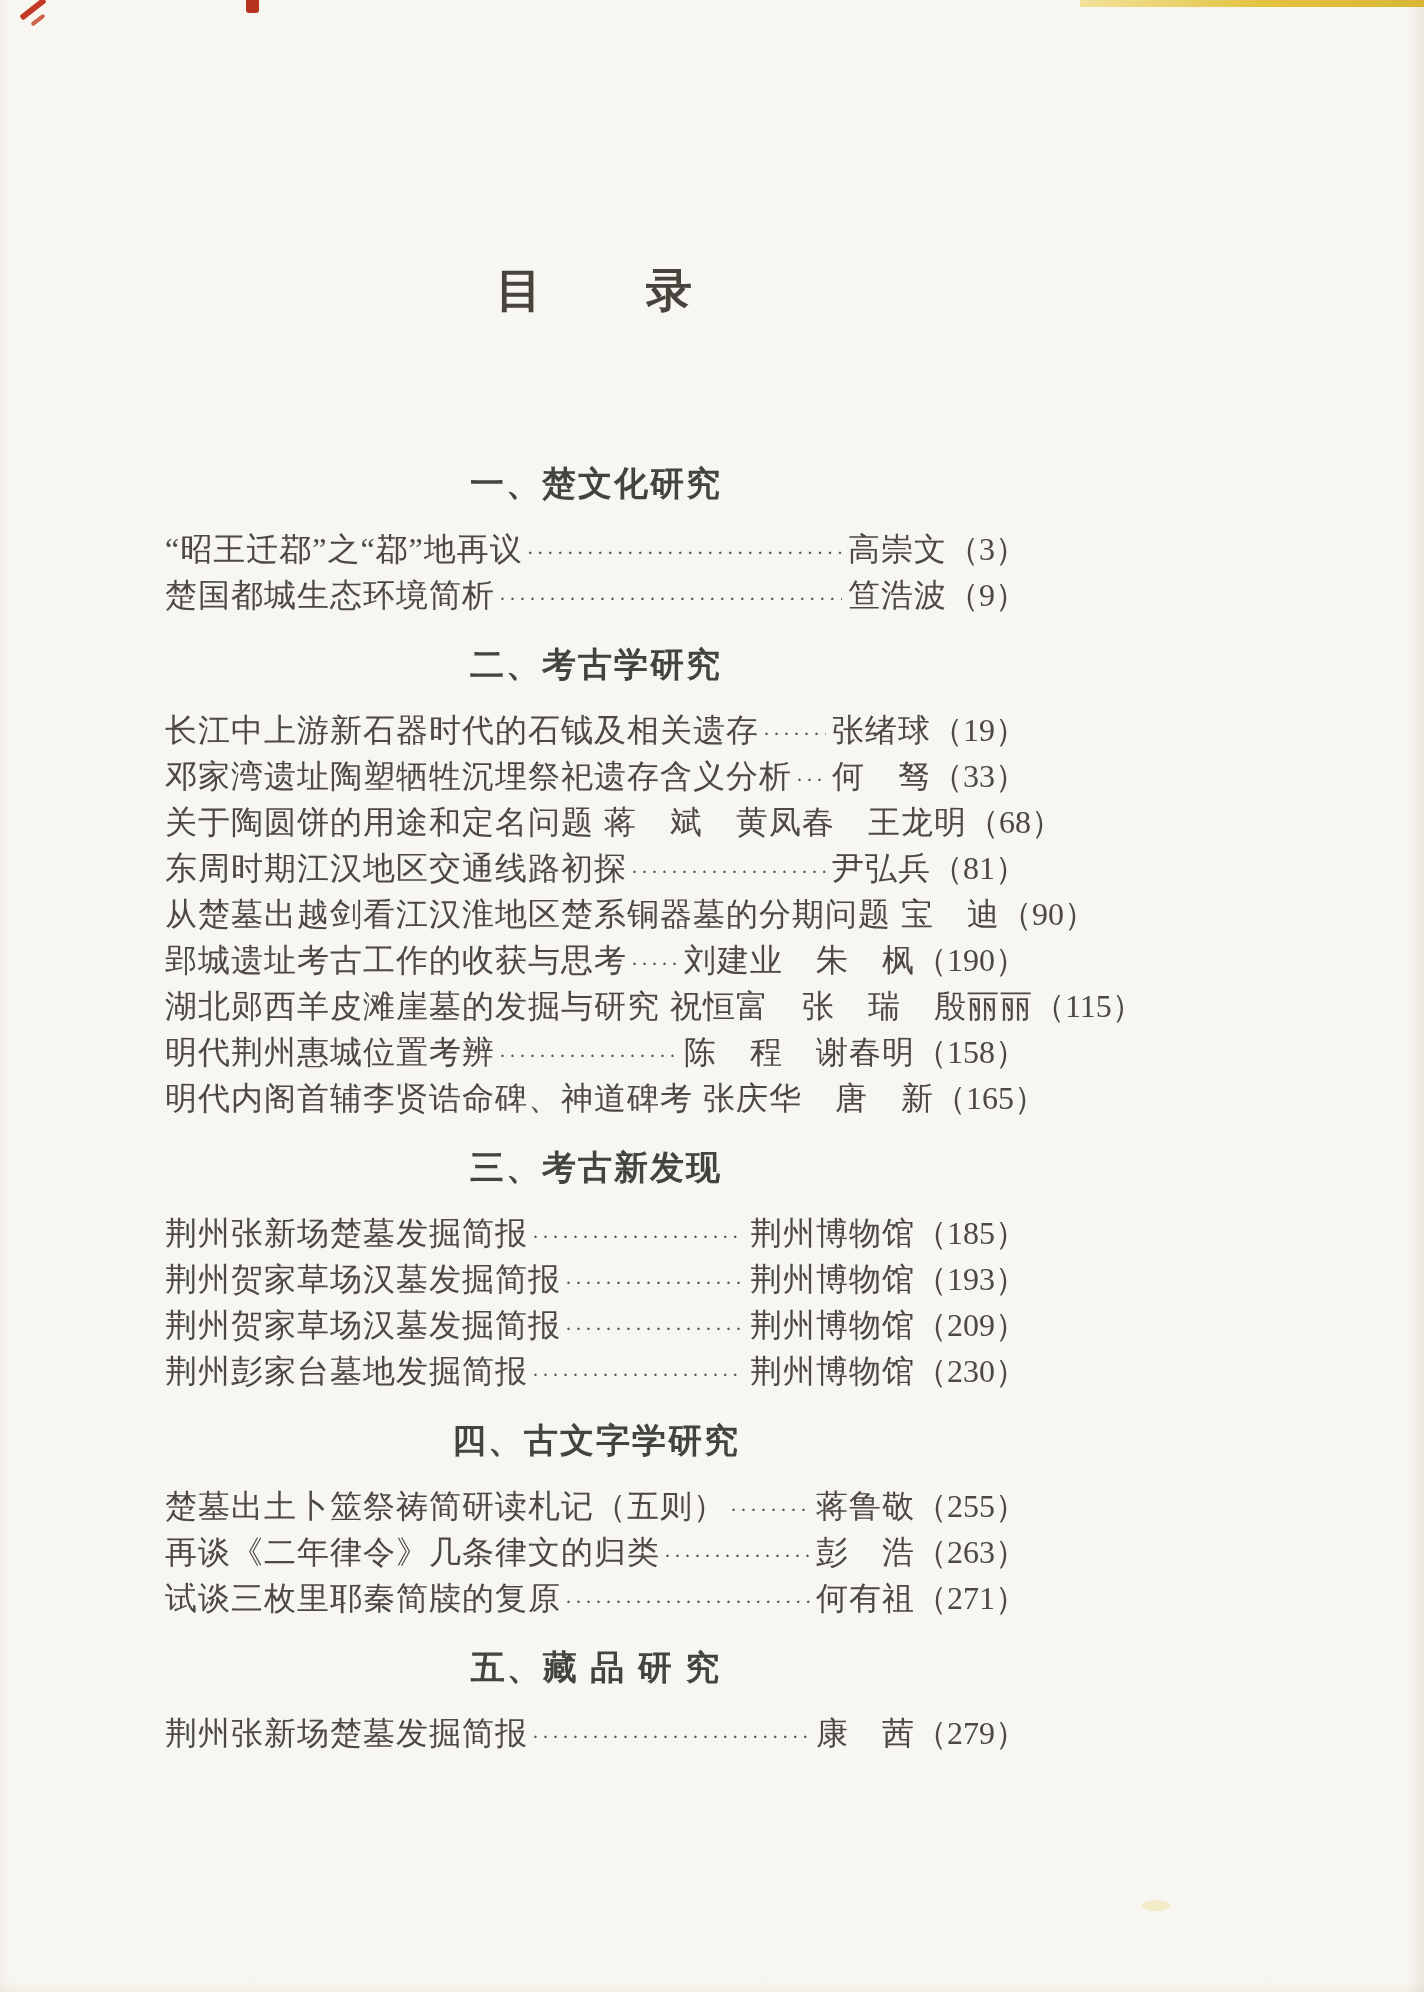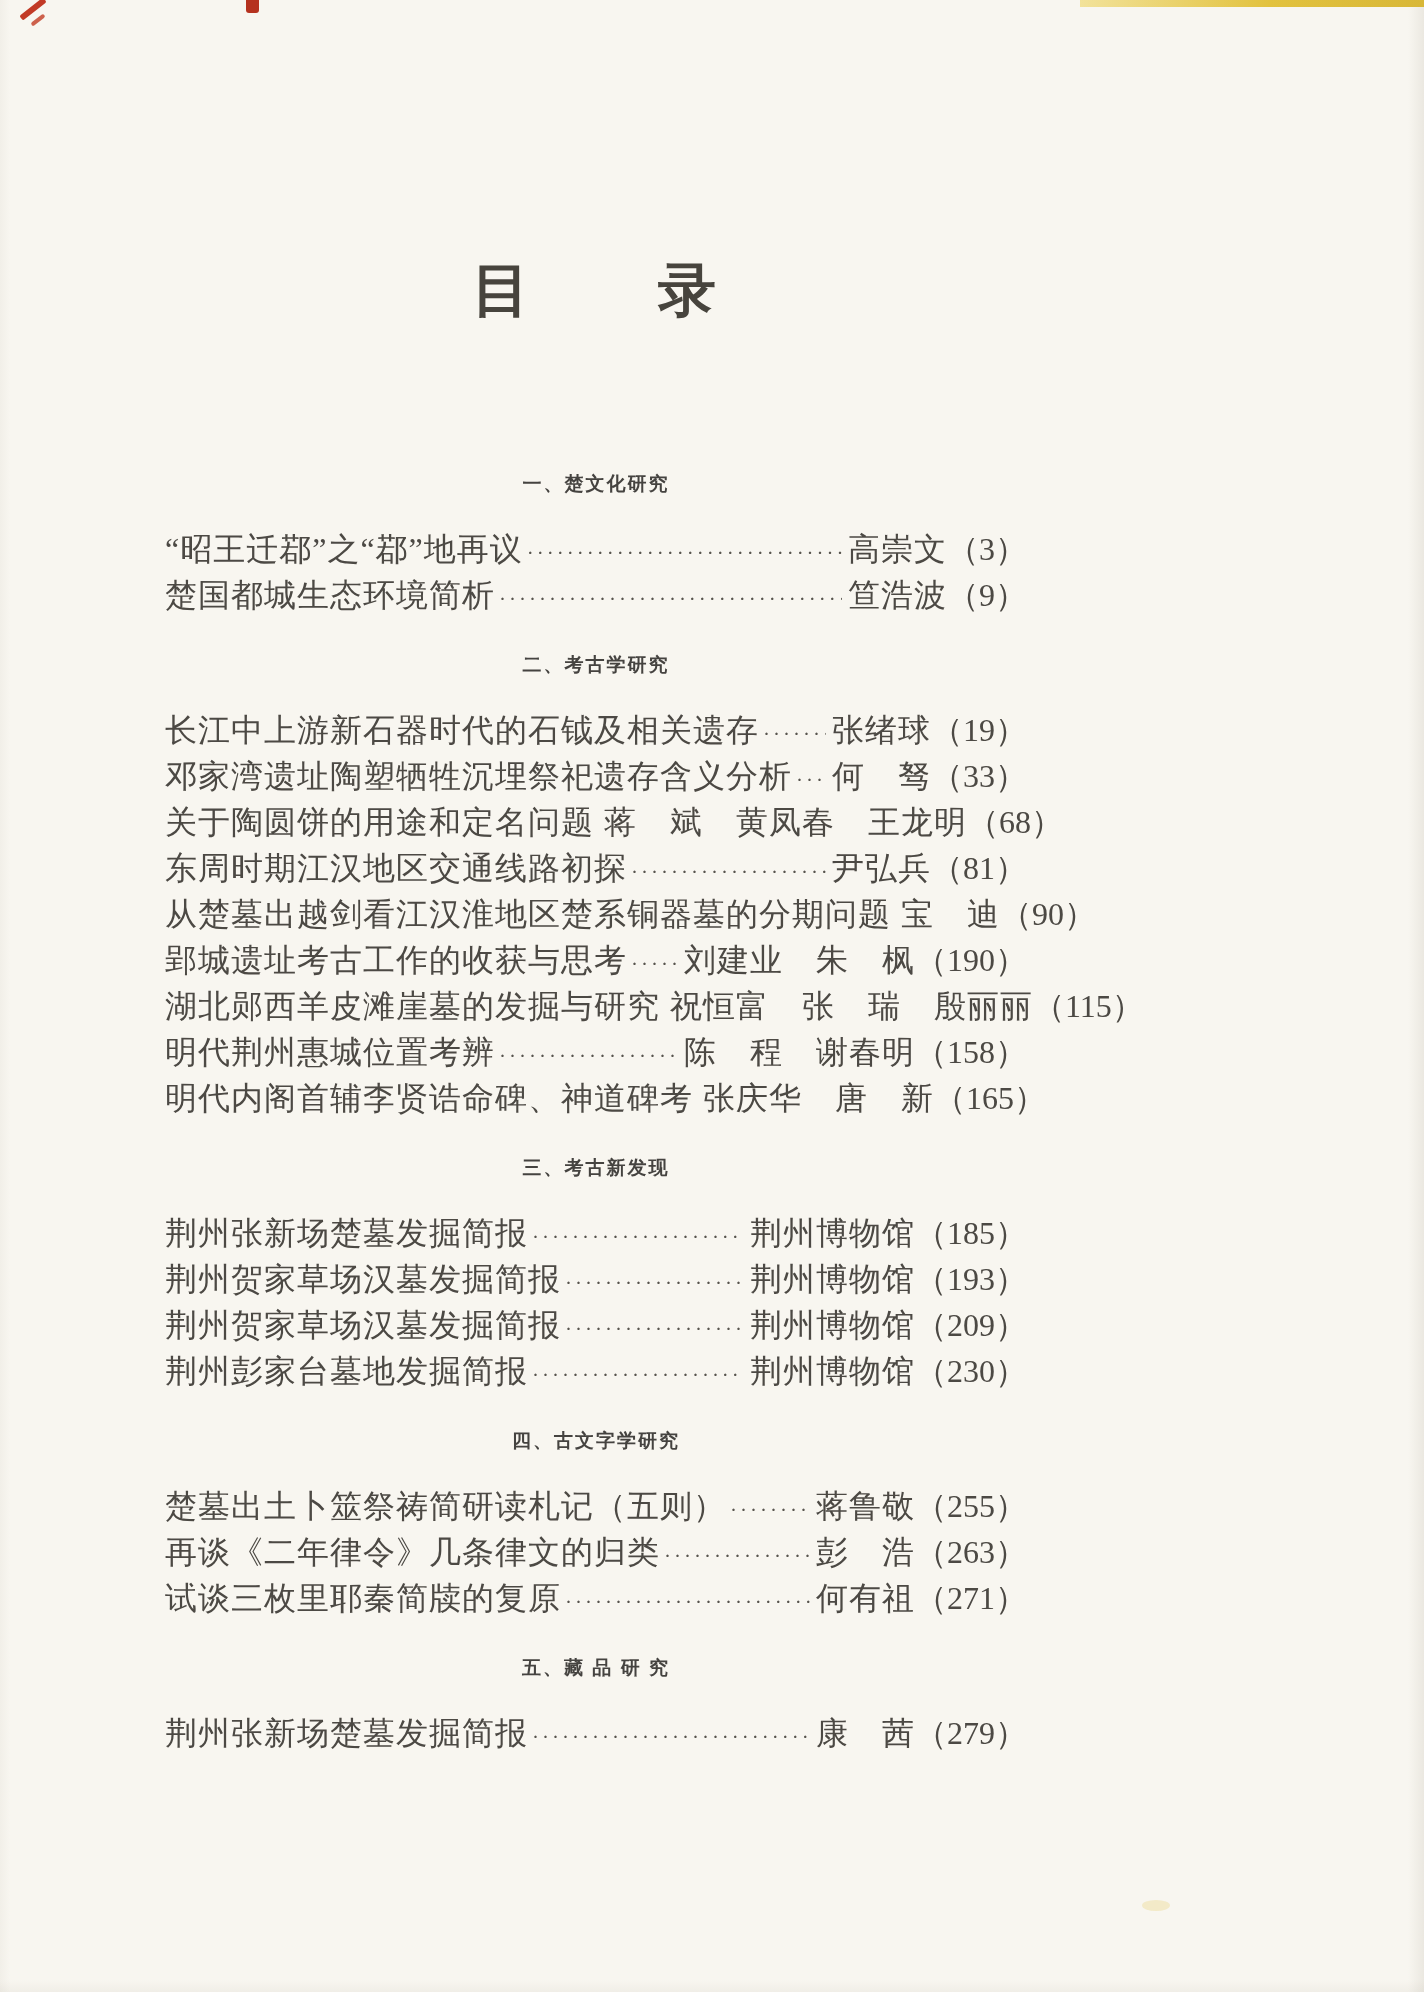--- a/index.html
+++ b/index.html
@@ -55,30 +55,30 @@
   .content {
     position: absolute;
     left: 165px;
     top: 0;
     width: 862px;
     padding-top: 268px;
   }
   h1.toc-title {
     margin: 0;
     text-align: center;
-    font-size: 58px;
+    font-size: 46px;
     line-height: 46px;
     font-weight: bold;
     color: #47443d;
     letter-spacing: 4px;
   }
   section h2.sec-head {
     margin: 33px 0 0 0;
     text-align: center;
-    font-size: 19px;
+    font-size: 34px;
     line-height: 27px;
     font-weight: bold;
     font-family: "Liberation Sans", "DejaVu Sans", sans-serif;
     color: #454340;
     letter-spacing: 2px;
   }
   #sections section:first-child h2.sec-head {
     margin-top: 156px;
   }
   .entries {

